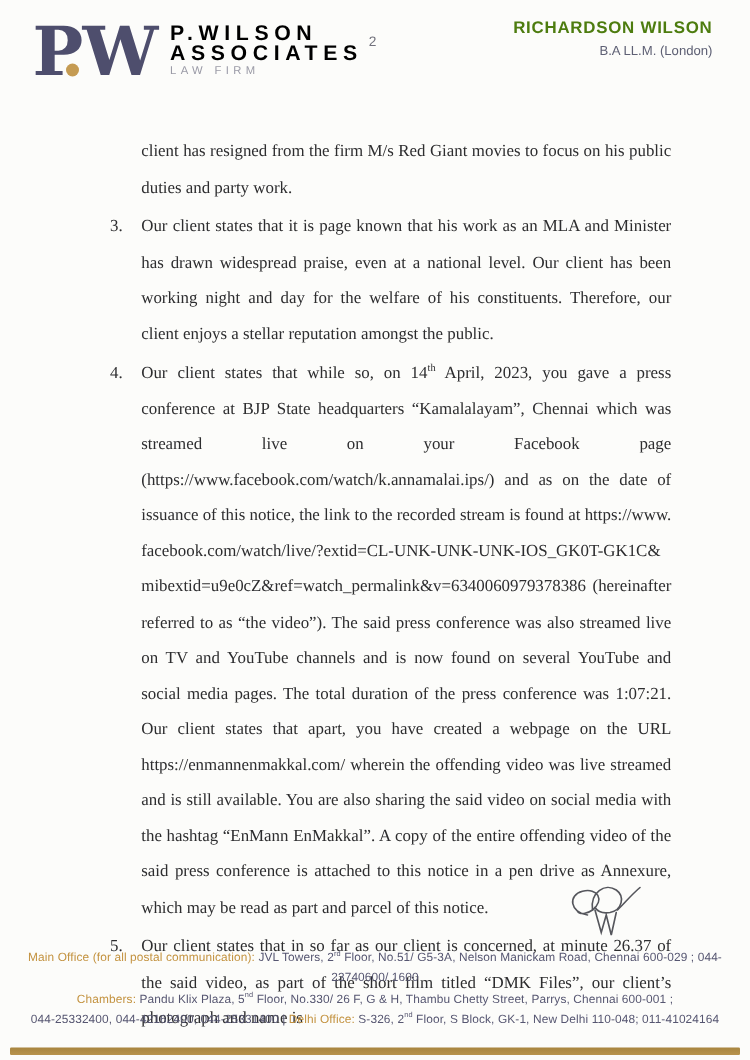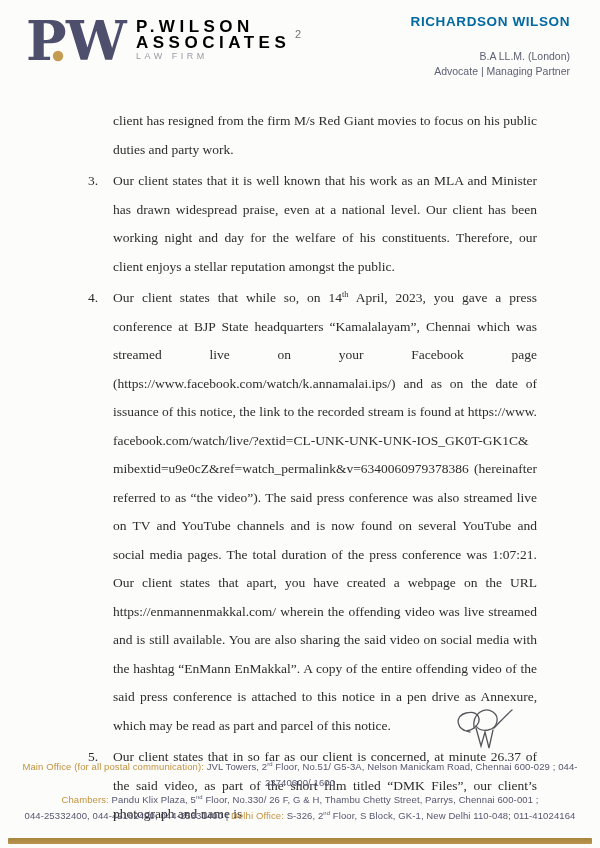--- a/index.html
+++ b/index.html
@@ -19,22 +19,22 @@
     font-size:9px;letter-spacing:3.5px;color:#9a9aa6;font-weight:400;margin-top:0;
   }
   .page-number{
     position:absolute;left:288px;top:28px;width:20px;text-align:center;
     font-size:11px;color:#71717c;font-family:"Liberation Sans",sans-serif;
   }
   .partner-block{
     position:absolute;right:30px;top:14px;text-align:right;
     font-family:"Liberation Sans",sans-serif;
   }
-  .partner-name{font-size:13.5px;font-weight:700;color:#0369a1;letter-spacing:0.6px;}
-  .partner-creds{font-size:10.5px;color:#5e6074;margin-top:20px;line-height:14px;}
+  .partner-name{font-size:13.5px;font-weight:700;color:#4d7c0f;letter-spacing:0.6px;}
+  .partner-creds{font-size:10.5px;color:#5e6074;margin-top:5px;line-height:14px;}
   .partner-role{font-size:10.5px;color:#5e6074;line-height:16px;}
   
   .doc-body{
     position:absolute;left:85px;top:104px;width:455px;
     font-size:13.5px;line-height:28.5px;color:#2d2d2f;
   }
   .para{display:flex;margin:3px;justify-content:flex-end;}
   .para-num{flex:none;width:25px;}
   .para-text{flex:1;text-align:justify;}
   .seg-u{}
@@ -66,32 +66,31 @@
   </svg>
   <div class="firm-block">
     <div class="firm-line1">P.WILSON</div>
     <div class="firm-line2">ASSOCIATES</div>
     <div class="firm-sub">LAW FIRM</div>
   </div>
   <div class="page-number">2</div>
   <div class="partner-block">
     <div class="partner-name">RICHARDSON WILSON</div>
     <div class="partner-creds">B.A LL.M. (London)</div>
-    <div class="partner-role">Advocate | Managing Partner</div>
   </div>
 </div>
 
 <div class="doc-body">
   <div class="para">
     <span class="para-num"></span>
     <span class="para-text"><span>client has resigned from the firm M/s Red Giant movies to focus on his public duties and party work.</span></span>
   </div>
   <div class="para">
     <span class="para-num">3.</span>
-    <span class="para-text"><span>Our client states that it is well known that his work as an MLA and Minister has drawn widespread praise, even at a national level. Our client has been working night and day for the welfare of his constituents. Therefore, our client enjoys a stellar reputation amongst the public.</span></span>
+    <span class="para-text"><span>Our client states that it is page known that his work as an MLA and Minister has drawn widespread praise, even at a national level. Our client has been working night and day for the welfare of his constituents. Therefore, our client enjoys a stellar reputation amongst the public.</span></span>
   </div>
   <div class="para">
     <span class="para-num">4.</span>
     <span class="para-text"><span>Our client states that while so, on 14</span><sup>th</sup><span> April, 2023, you gave a press conference at BJP State headquarters “Kamalalayam”, Chennai which was streamed live on your Facebook page (</span><span class="seg-u">https://www.facebook.com/watch/k.annamalai.ips/</span><span>) and as on the date of issuance of this notice, the link to the recorded stream is found at </span><span class="seg-u seg-brk">https://www.facebook.com/watch/live/?extid=CL-UNK-UNK-UNK-IOS_GK0T-GK1C&amp;mibextid=u9e0cZ&amp;ref=watch_permalink&amp;v=6340060979378386</span><span> (hereinafter referred to as “the video”). The said press conference was also streamed live on TV and YouTube channels and is now found on several YouTube and social media pages. The total duration of the press conference was 1:07:21. Our client states that apart, you have created a webpage on the URL </span><span class="seg-u">https://enmannenmakkal.com/</span><span> wherein the offending video was live streamed and is still available. You are also sharing the said video on social media with the hashtag “EnMann EnMakkal”. A copy of the entire offending video of the said press conference is attached to this notice in a pen drive as Annexure, which may be read as part and parcel of this notice.</span></span>
   </div>
   <div class="para">
     <span class="para-num">5.</span>
     <span class="para-text"><span>Our client states that in so far as our client is concerned, at minute 26.37 of the said video, as part of the short film titled “DMK Files”, our client’s photograph and name is</span></span>
   </div>
 </div>

